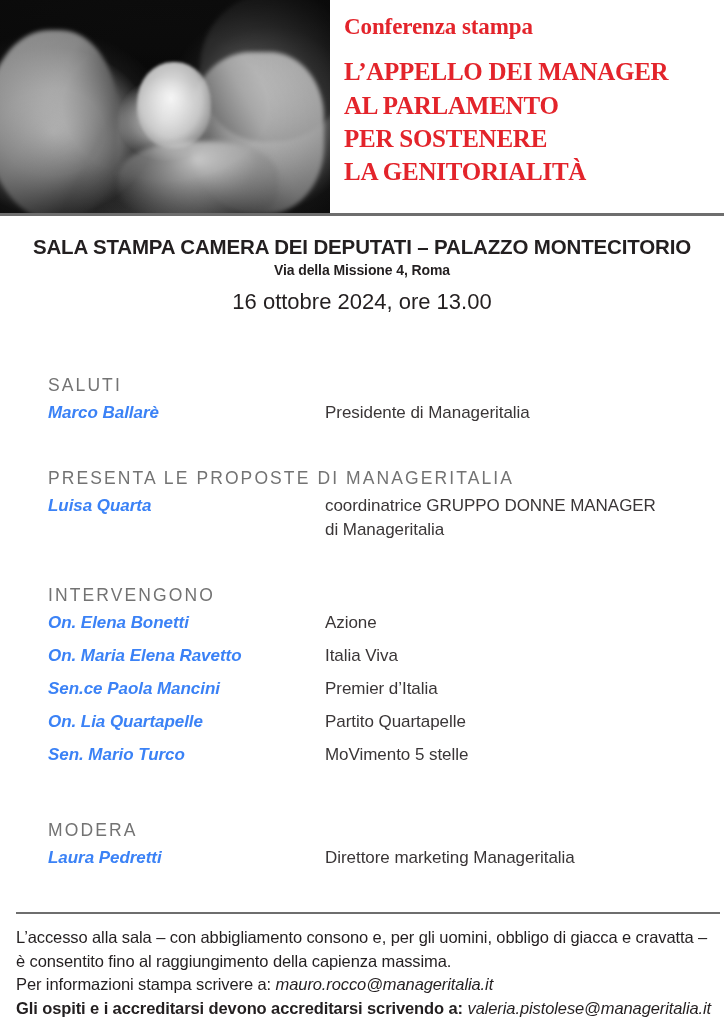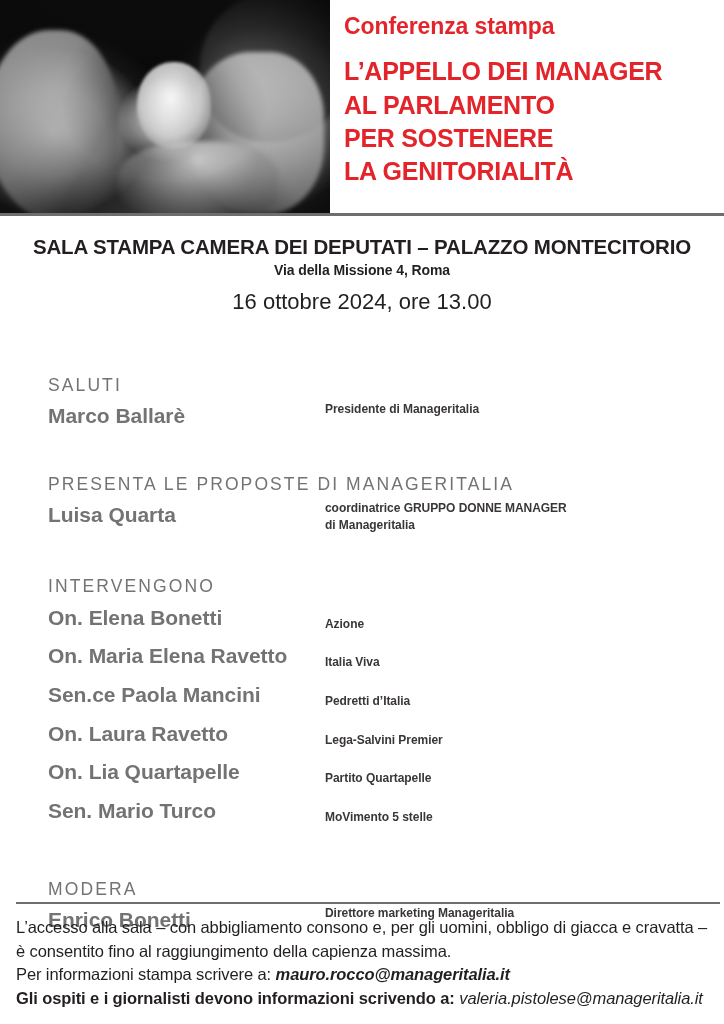--- a/index.html
+++ b/index.html
@@ -92,20 +92,21 @@
   .photo .vignette {
     position: absolute;
     inset: 0;
     background: radial-gradient(ellipse 78% 86% at 50% 50%, rgba(0,0,0,0) 40%, rgba(8,8,8,0.62) 100%);
   }
 
   .header-text {
     flex: 1 1 auto;
     padding: 14px 14px 16px 14px;
     background: #ffffff;
+    font-family: Liberation Serif, serif;
   }
   .kicker {
     color: #e3242b;
     font-size: 23px;
     font-weight: bold;
     letter-spacing: -0.1px;
     line-height: 1.1;
     margin: 0 0 16px 0;
   }
   .headline {
@@ -167,63 +168,64 @@
     text-transform: uppercase;
   }
   .entry {
     display: flex;
     align-items: flex-start;
     line-height: 1.44;
     margin-bottom: 2px;
   }
   .entry .who {
     flex: 0 0 277px;
-    font-size: 21px;
-    font-weight: bold;
-    color: #737373;
+    font-size: 17px;
+    font-weight: bold;
+    color: #3b82f6;
     letter-spacing: -0.05px;
+    font-style: italic;
   }
   .entry .role {
     flex: 1 1 auto;
-    font-size: 12px;
-    font-weight: bold;
+    font-size: 17px;
+    font-weight: normal;
     color: #3a3637;
     letter-spacing: -0.05px;
   }
   .entry .role .role-line { display: block; }
   .gap-md { height: 30px; }
   .gap-lg { height: 34px; }
 
   .speaker-list .entry { margin-bottom: 8.5px; align-items: flex-end; }
 
   
   .footer {
     position: absolute;
     left: 0;
     right: 0;
-    bottom: 14px;
+    bottom: 4px;
     padding: 0 4px 0 16px;
   }
   .footer-rule {
     width: 100%;
     height: 2px;
     background: #6e6e6e;
     margin: 0 0 12px 0;
     border: 0;
   }
   .footer p {
     margin: 0;
     font-size: 16.5px;
     line-height: 1.42;
     color: #231f20;
     letter-spacing: -0.1px;
   }
   .footer .email-italic {
     font-style: italic;
-    font-weight: bold;
+    font-weight: normal;
   }
   .footer .email-plain {
     font-style: italic;
     font-weight: normal;
   }
   .footer .lead-bold { font-weight: bold; }
 </style>
 </head>
 <body>
 
@@ -293,53 +295,49 @@
       <div class="entry">
         <div class="who">On. Elena Bonetti</div>
         <div class="role">Azione</div>
       </div>
       <div class="entry">
         <div class="who">On. Maria Elena Ravetto</div>
         <div class="role">Italia Viva</div>
       </div>
       <div class="entry">
         <div class="who">Sen.ce Paola Mancini</div>
-        <div class="role">Pedretti d’Italia</div>
-      </div>
-      <div class="entry">
-        <div class="who">On. Laura Ravetto</div>
-        <div class="role">Lega-Salvini Premier</div>
+        <div class="role">Premier d’Italia</div>
       </div>
       <div class="entry">
         <div class="who">On. Lia Quartapelle</div>
         <div class="role">Partito Quartapelle</div>
       </div>
       <div class="entry">
         <div class="who">Sen. Mario Turco</div>
         <div class="role">MoVimento 5 stelle</div>
       </div>
     </div>
 
     <div class="gap-lg"></div>
 
     <div class="section">
       <div class="section-title">MODERA</div>
       <div class="entry">
-        <div class="who">Enrico Bonetti</div>
+        <div class="who">Laura Pedretti</div>
         <div class="role">Direttore marketing Manageritalia</div>
       </div>
     </div>
   </div>
 
   <div class="footer">
     <hr class="footer-rule">
     <p>L’accesso alla sala – con abbigliamento consono e, per gli uomini, obbligo di giacca e cravatta – è consentito fino al raggiungimento della capienza massima.</p>
     <p>
       <span>Per informazioni stampa scrivere a:</span>
       <span class="email-italic">mauro.rocco@manageritalia.it</span>
     </p>
     <p>
-      <span class="lead-bold">Gli ospiti e i giornalisti devono informazioni scrivendo a:</span>
+      <span class="lead-bold">Gli ospiti e i accreditarsi devono accreditarsi scrivendo a:</span>
       <span class="email-plain">valeria.pistolese@manageritalia.it</span>
     </p>
   </div>
 
 </div>
 
 </body></html>

